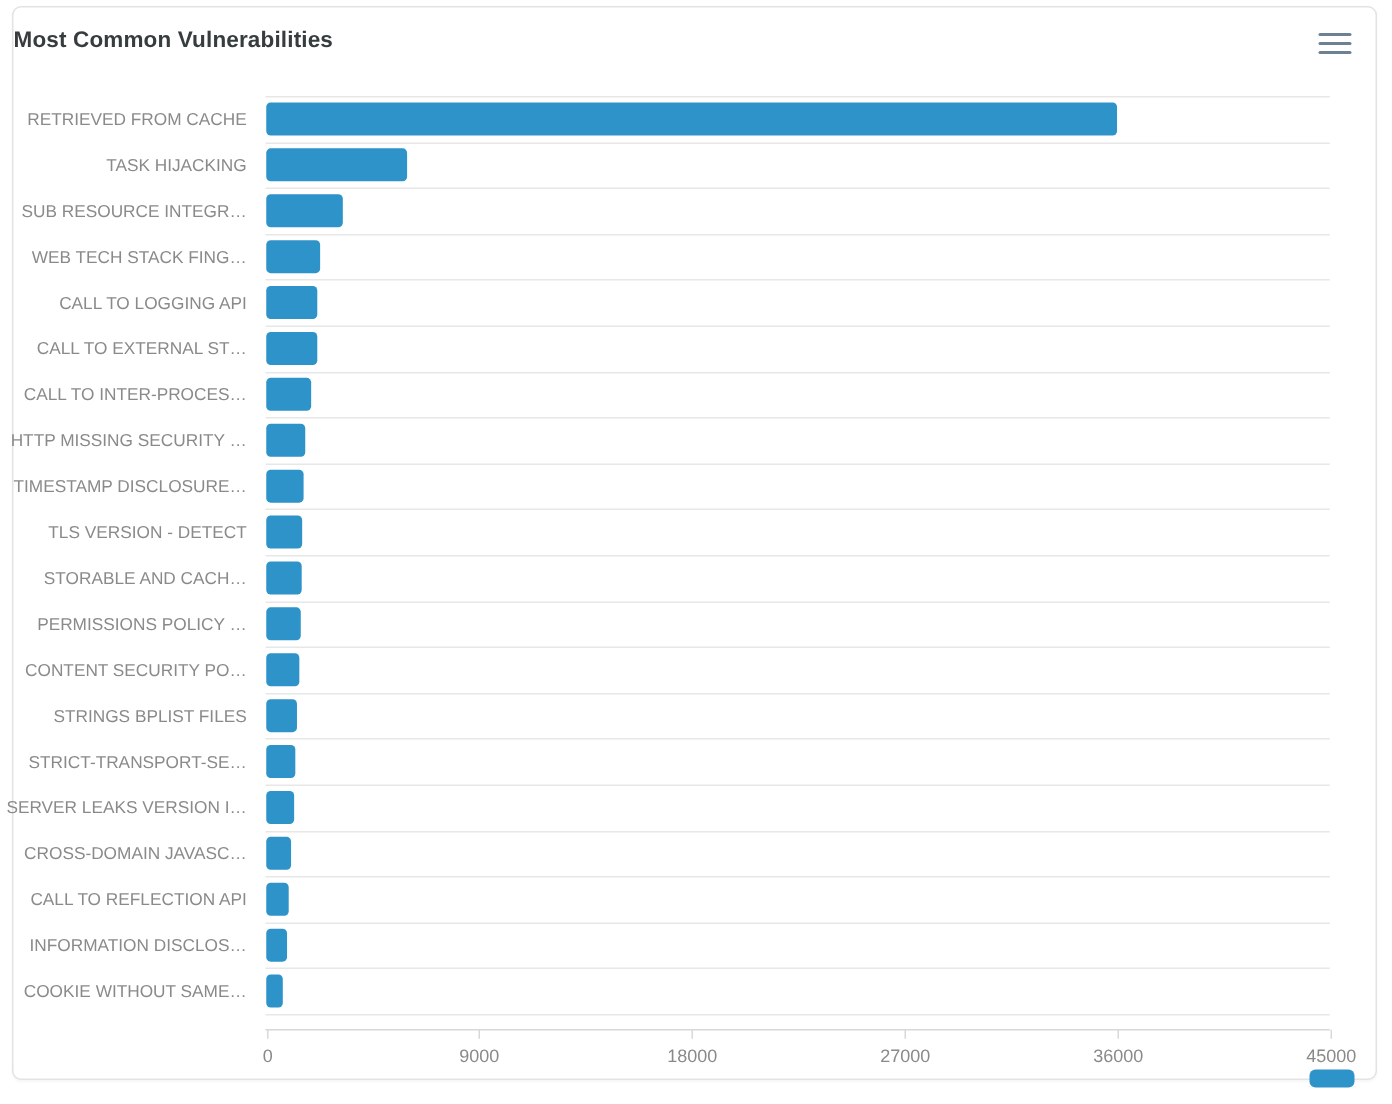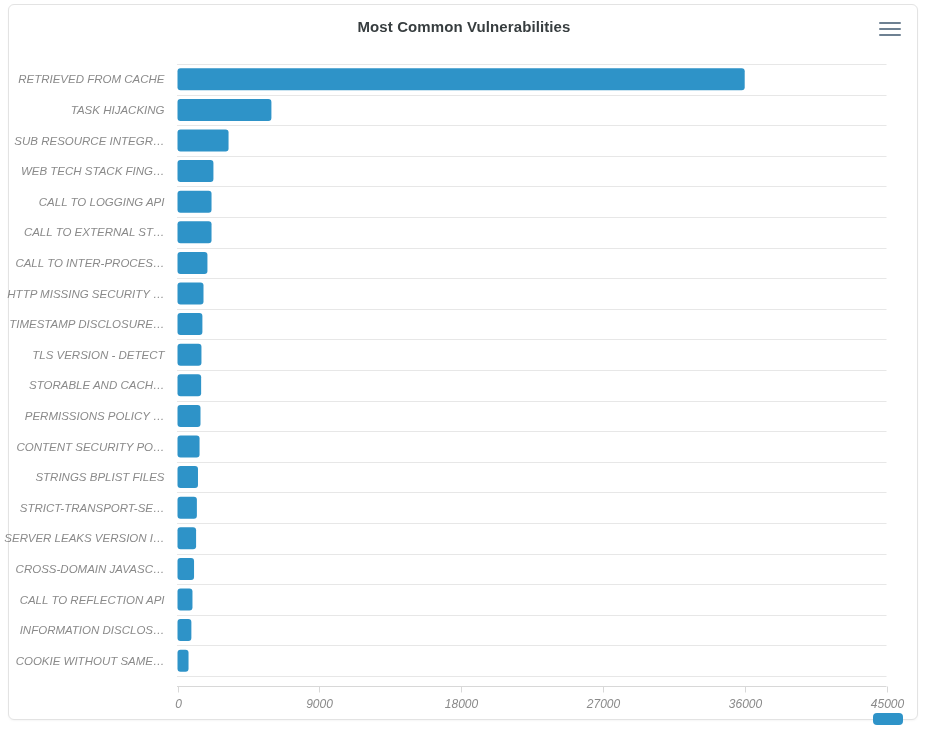--- a/index.html
+++ b/index.html
@@ -26,21 +26,20 @@
     border: 1px solid #e3e3e3;
     border-radius: 6px;
     box-sizing: border-box;
     box-shadow: 0 1px 2px rgba(0,0,0,0.04);
   }
   .chart-title {
     position: absolute;
     left: 0;
     top: 13px;
     width: 910px;
-    text-align: center;
     font-size: 15px;
     font-weight: 600;
     color: #373d3f;
     letter-spacing: 0.1px;
     user-select: none;
   }
   .menu-icon {
     position: absolute;
     right: 14px;
     top: 15px;
@@ -58,21 +57,20 @@
   }
   .menu-icon span:last-child { margin-bottom: 0; }
 
   .plot {
     position: absolute;
     left: 0;
     top: 0;
     width: 928px;
     height: 622px;
     pointer-events: none;
-    font-style: italic;
   }
   .plot svg { display: block; }
 
   .ylabel {
     font-family: "Liberation Sans", sans-serif;
     font-size: 11.5px;
     fill: #8a8a8a;
   }
   .xlabel {
     font-family: "Liberation Sans", sans-serif;

